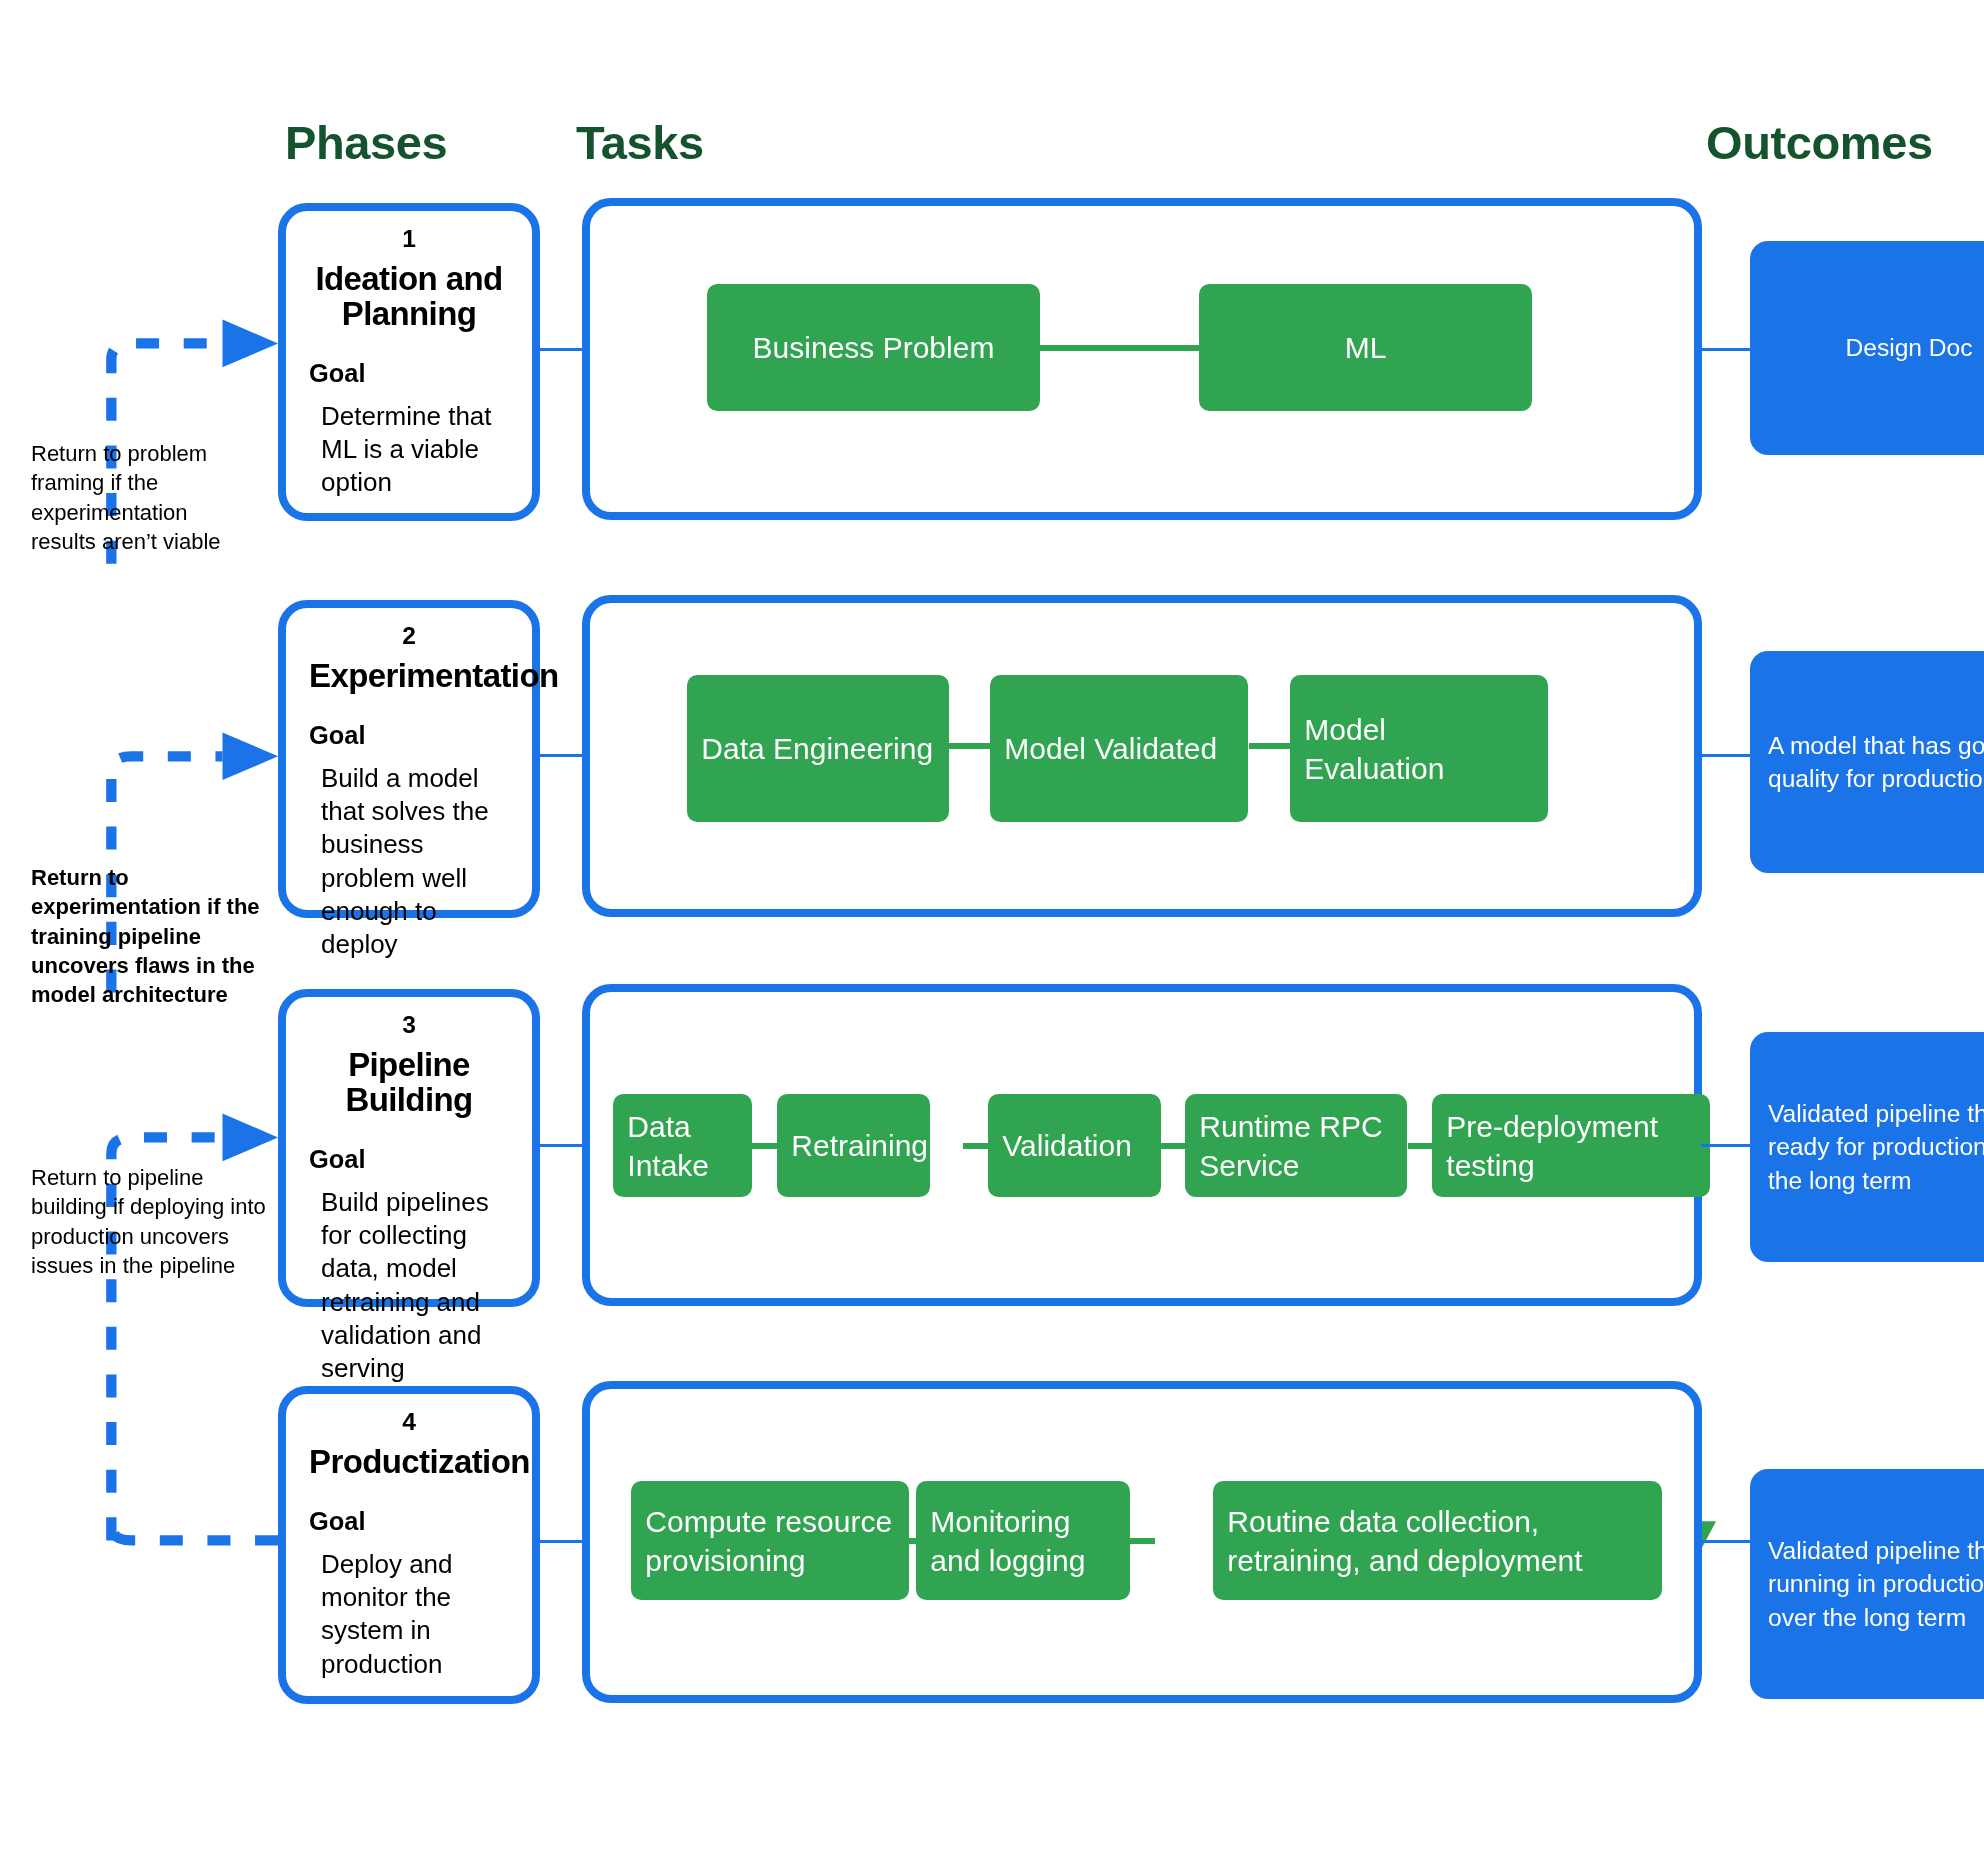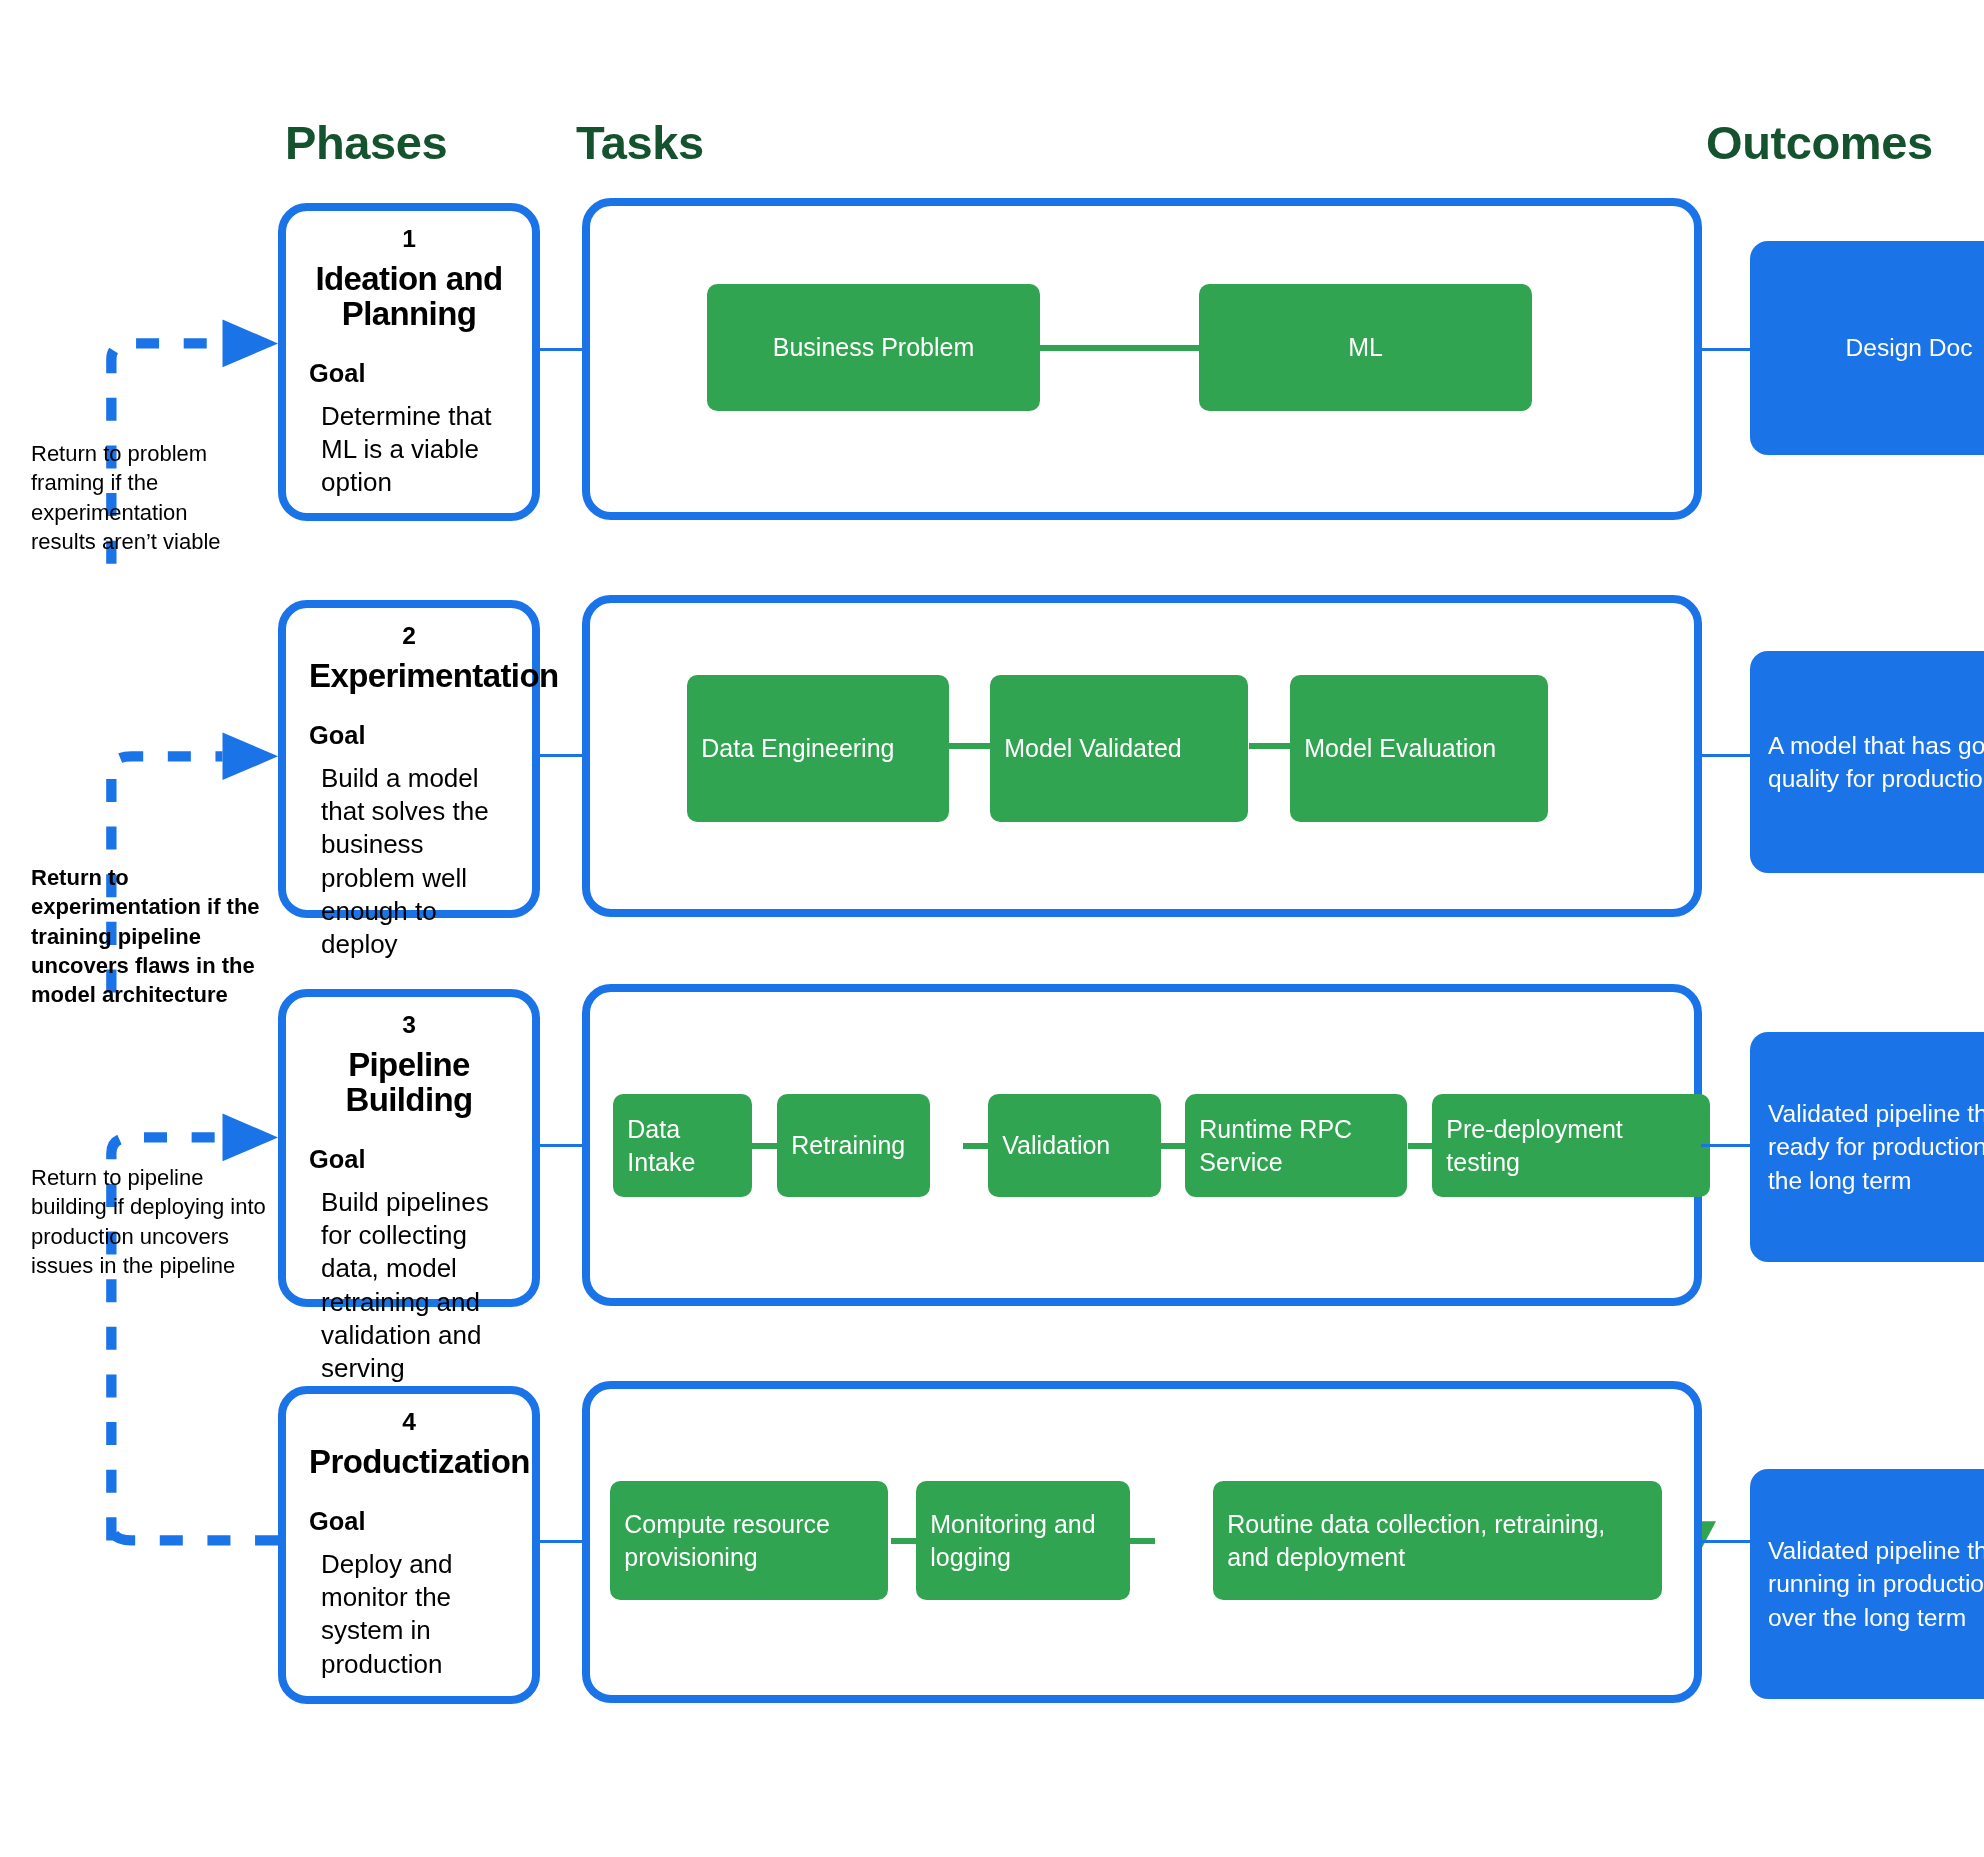--- a/index.html
+++ b/index.html
@@ -33,21 +33,21 @@
     background:#fff;
     box-sizing:border-box;
   }
 
   
   .task-box{
     position:absolute;
     background:#31A451;
     border-radius:10.3px;
     color:#ffffff;
-    font-size:25px;
+    font-size:30px;
     line-height:1.3;
     box-sizing:border-box;
     display:flex;
     align-items:center;
     padding:0 14.3px;
   }
   .task-box span{display:block;}
 
   
   .task-link{position:absolute;background:#31A451;}
@@ -235,21 +235,21 @@
   <div class="phase-card" style="left:278px;top:1386px;width:262px;height:318px;">
     <div class="phase-num">4</div>
     <div class="phase-title">Productization</div>
     <div class="phase-goal-label">Goal</div>
     <div class="phase-goal-text">Deploy and monitor the system in production</div>
   </div>
   <div class="outcome-link" style="left:540px;top:1540px;width:44px;"></div>
 
   <div class="tasks-panel" style="left:582px;top:1381px;width:1120px;height:322px;"></div>
 
-  <div class="task-box" style="left:610px;top:1481px;width:278px;height:119px;">
+  <div class="task-box" style="left:631px;top:1481px;width:278px;height:119px;">
     <span>Compute  resource provisioning</span>
   </div>
   <div class="task-link" style="left:891px;top:1538px;width:24.6px;height:5.6px;"></div>
   <div class="task-box" style="left:916px;top:1481px;width:214px;height:119px;">
     <span>Monitoring and logging</span>
   </div>
   <div class="task-link" style="left:1130px;top:1538px;width:24.6px;height:5.6px;"></div>
   <div class="task-box" style="left:1213px;top:1481px;width:449px;height:119px;">
     <span>Routine data collection, retraining, and deployment</span>
   </div>

